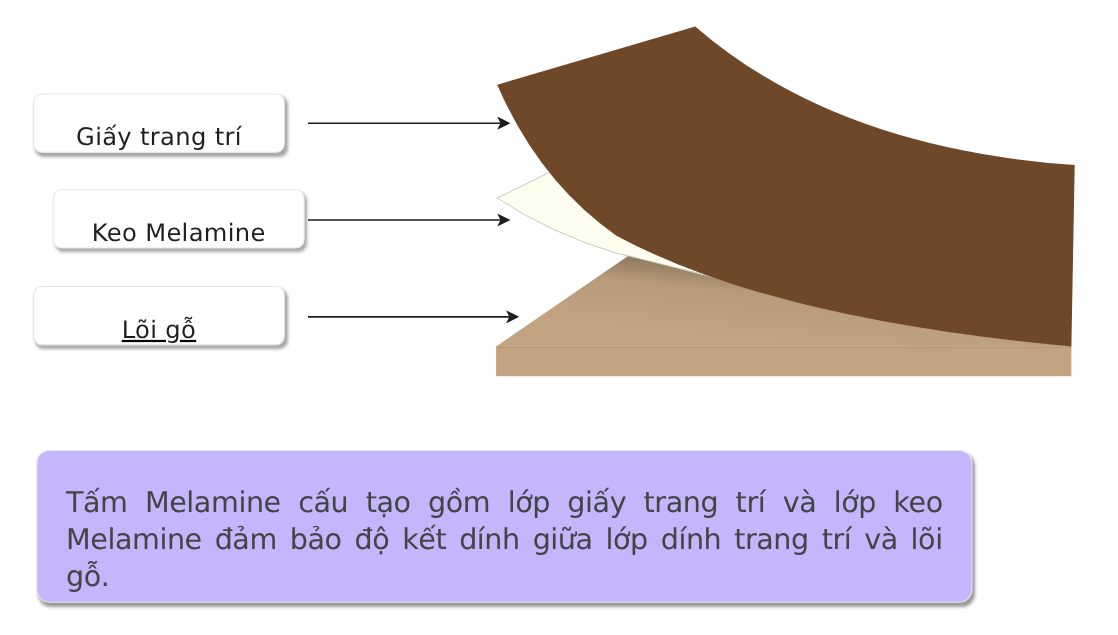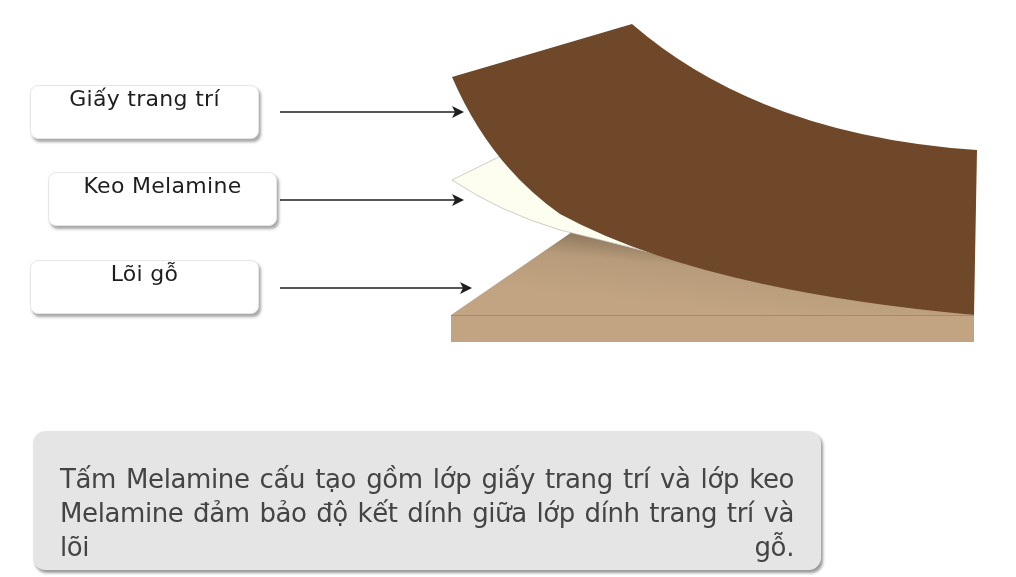--- a/index.html
+++ b/index.html
@@ -5,30 +5,30 @@
     html, body { margin: 0; padding: 0; }
     body {
       width: 1016px; height: 577px; background: #ffffff;
       position: relative; overflow: hidden;
       font-family: "DejaVu Sans", sans-serif;
     }
     .label-box {
       position: absolute; left: 30px; width: 229px; height: 54px;
       background: #ffffff; border: 1px solid #e6e6e6; border-radius: 8px;
       box-shadow: 2px 3px 3px rgba(0,0,0,0.35);
-      display: flex; align-items: flex-start; justify-content: center;
+      display: flex; align-items: flex-end; justify-content: center;
       box-sizing: border-box;
     }
     .label-text { font-size: 22px; color: #1e1e1e; letter-spacing: 0.3px; }
     .arrow { position: absolute; left: 280px; height: 12px; }
     .arrow svg { display: block; }
     .diagram { position: absolute; left: 0; top: 0; }
     .caption-box {
-      position: absolute; left: 33px; top: 431px; width: 788px; height: 139px;
-      background: #e5e5e5; border: 1px solid #e6e6e6; border-radius: 12px;
+      position: absolute; left: 33px; top: 409px; width: 851px; height: 139px;
+      background: #c4b5fd; border: 1px solid #e6e6e6; border-radius: 12px;
       box-shadow: 2px 3px 3px rgba(0,0,0,0.4);
       box-sizing: border-box;
       padding: 30px 26px 0 26px;
     }
     .caption-text {
       font-size: 26px; line-height: 34px; color: #444444;
       text-align: justify; text-align-last: justify;
       letter-spacing: -0.4px;
     }
     .caption-line { display: block; text-align: justify; text-align-last: justify; }
@@ -68,21 +68,21 @@
 <div class="label-box" style="top:172px;margin-left:18px;">
   <span class="label-text">Keo Melamine</span>
 </div>
 <div class="arrow" style="top:194px;">
   <svg width="190" height="12" viewBox="0 0 190 12">
     <line x1="0" y1="6" x2="176" y2="6" stroke="#1e1e1e" stroke-width="1.5"></line>
     <path d="M172,0 L184,6 L172,12 L175,6 Z" fill="#1e1e1e"></path>
   </svg>
 </div>
 
-<div class="label-box" style="top:260px;">
+<div class="label-box" style="top:260px;text-decoration:underline;">
   <span class="label-text">Lõi gỗ</span>
 </div>
 <div class="arrow" style="top:282px;">
   <svg width="200" height="12" viewBox="0 0 200 12">
     <line x1="0" y1="6" x2="184" y2="6" stroke="#1e1e1e" stroke-width="1.5"></line>
     <path d="M180,0 L192,6 L180,12 L183,6 Z" fill="#1e1e1e"></path>
   </svg>
 </div>
 
 <div class="caption-box">

